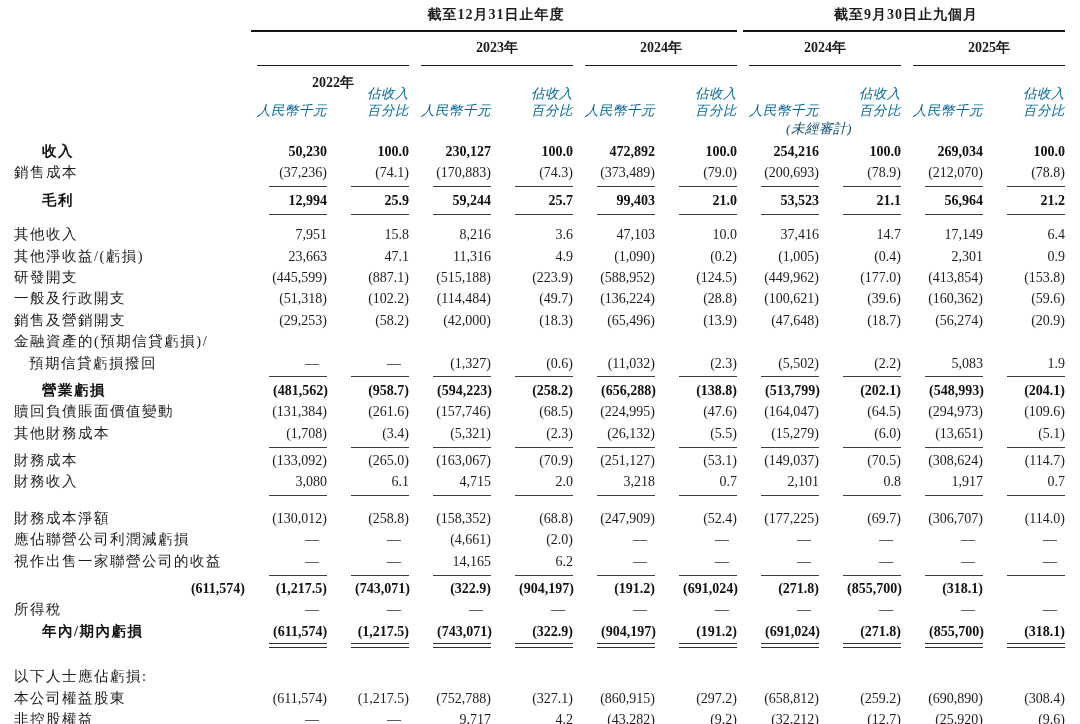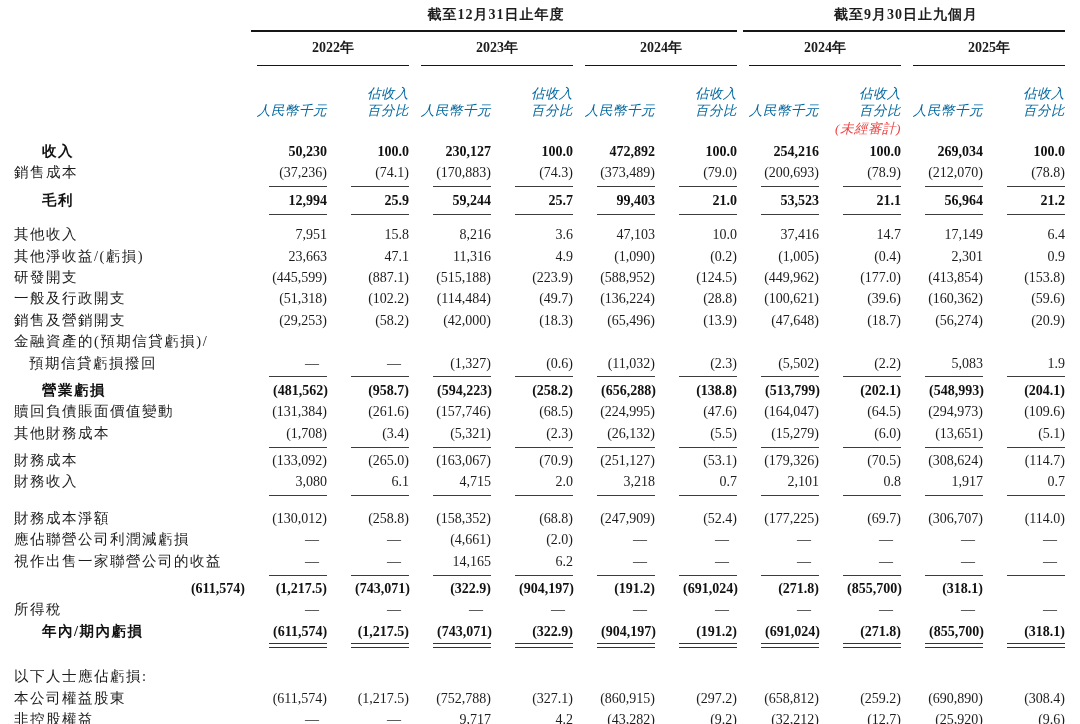--- a/index.html
+++ b/index.html
@@ -25,40 +25,40 @@
   .grule{border-top:2px solid #161616;margin-left:6px;height:0;}
   .grulerow{height:9px;align-items:center;}
   .yrow{height:26px;line-height:26px;}
   .ytitle{font-size:14px;font-weight:bold;text-align:center;padding-left:12px;}
   .yrule{border-top:1.8px solid #161616;margin-left:12px;height:0;}
   .yrulerow{height:8px;align-items:center;}
   .shrow{align-items:end;height:46px;padding-top:4px;}
   .sh{font-style:italic;font-size:13.5px;text-align:right;padding-left:12px;
       letter-spacing:0.5px;white-space:nowrap;line-height:17px;color:#0369a1;}
   .noterow{height:22px;line-height:20px;}
-  .note{font-style:italic;font-size:13.5px;text-align:right;letter-spacing:0.5px;color:#ef4444;}
+  .note{font-style:italic;font-size:13.5px;text-align:center;letter-spacing:0.5px;color:#0c4a6e;}
 </style>
 </head>
 <body>
 
 <div id="t">
     <div class="grid">
       <div class="gtitle" style="grid-column: 2 / span 6;">截至12月31日止年度</div>
       <div class="gtitle" style="grid-column: 8 / span 4;">截至9月30日止九個月</div>
     </div>
     <div class="grid grulerow">
       <div style="grid-column: 2 / span 6;">
         <div class="grule"></div>
       </div>
       <div style="grid-column: 8 / span 4;">
         <div class="grule"></div>
       </div>
     </div>
     <div class="grid yrow">
-      <div class="ytitle" style="grid-column: 2 / span 2;">2022年</div>
+      <div class="ytitle" style="grid-column: 2 / span 2; margin-top: 35px;">2022年</div>
       <div class="ytitle" style="grid-column: 4 / span 2;">2023年</div>
       <div class="ytitle" style="grid-column: 6 / span 2;">2024年</div>
       <div class="ytitle" style="grid-column: 8 / span 2;">2024年</div>
       <div class="ytitle" style="grid-column: 10 / span 2;">2025年</div>
     </div>
     <div class="grid yrulerow">
       <div style="grid-column: 2 / span 2;">
         <div class="yrule"></div>
       </div>
       <div style="grid-column: 4 / span 2;">
@@ -397,21 +397,21 @@
       </div>
     </div>
     <div class="grid drow">
       <div class="lbl">財務成本</div>
       <div class="num">(133,092)</div>
       <div class="num">(265.0)</div>
       <div class="num">(163,067)</div>
       <div class="num">(70.9)</div>
       <div class="num">(251,127)</div>
       <div class="num">(53.1)</div>
-      <div class="num">(179,326)</div>
+      <div class="num">(149,037)</div>
       <div class="num">(70.5)</div>
       <div class="num">(308,624)</div>
       <div class="num">(114.7)</div>
     </div>
     <div class="grid drow">
       <div class="lbl">財務收入</div>
       <div class="num">3,080</div>
       <div class="num">6.1</div>
       <div class="num">4,715</div>
       <div class="num">2.0</div>

